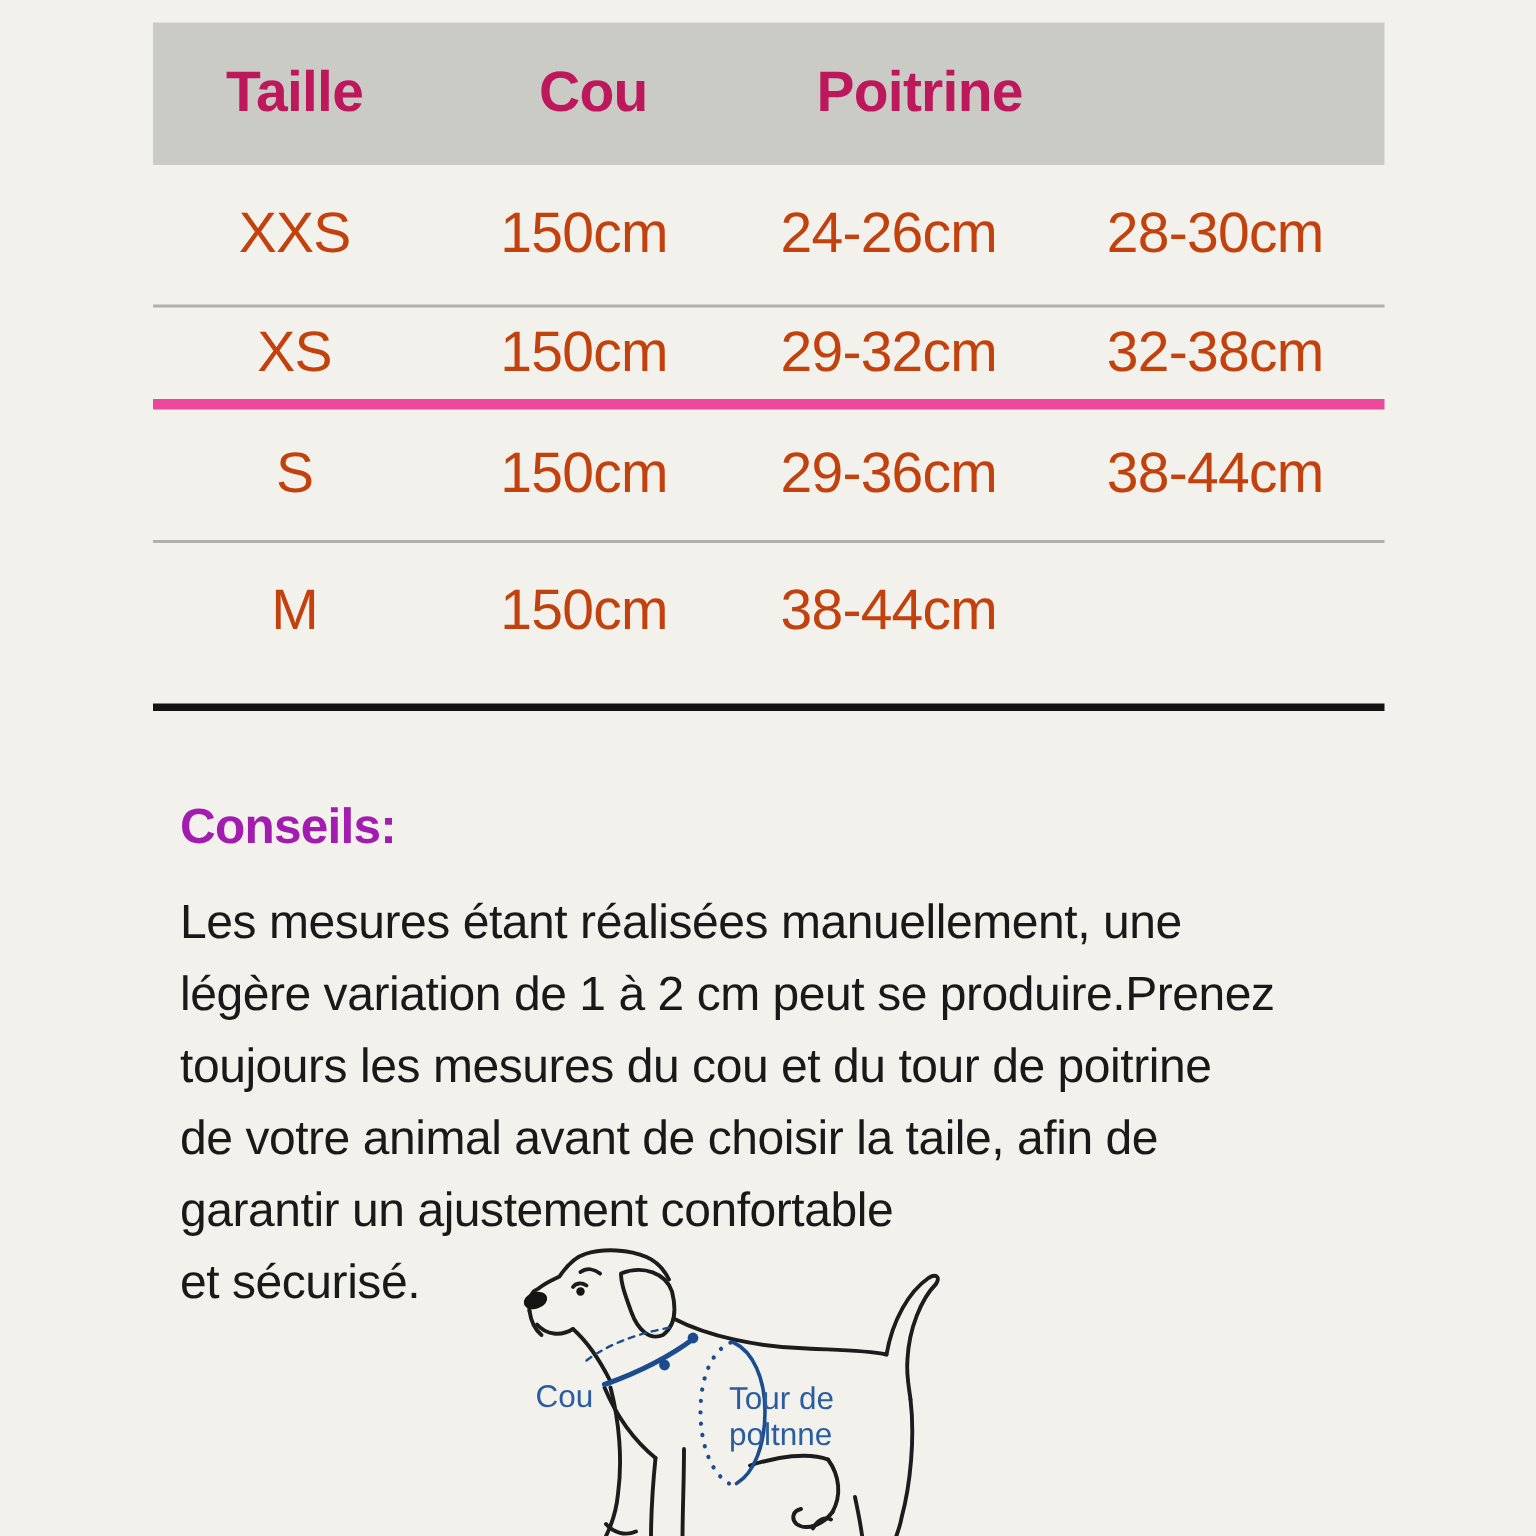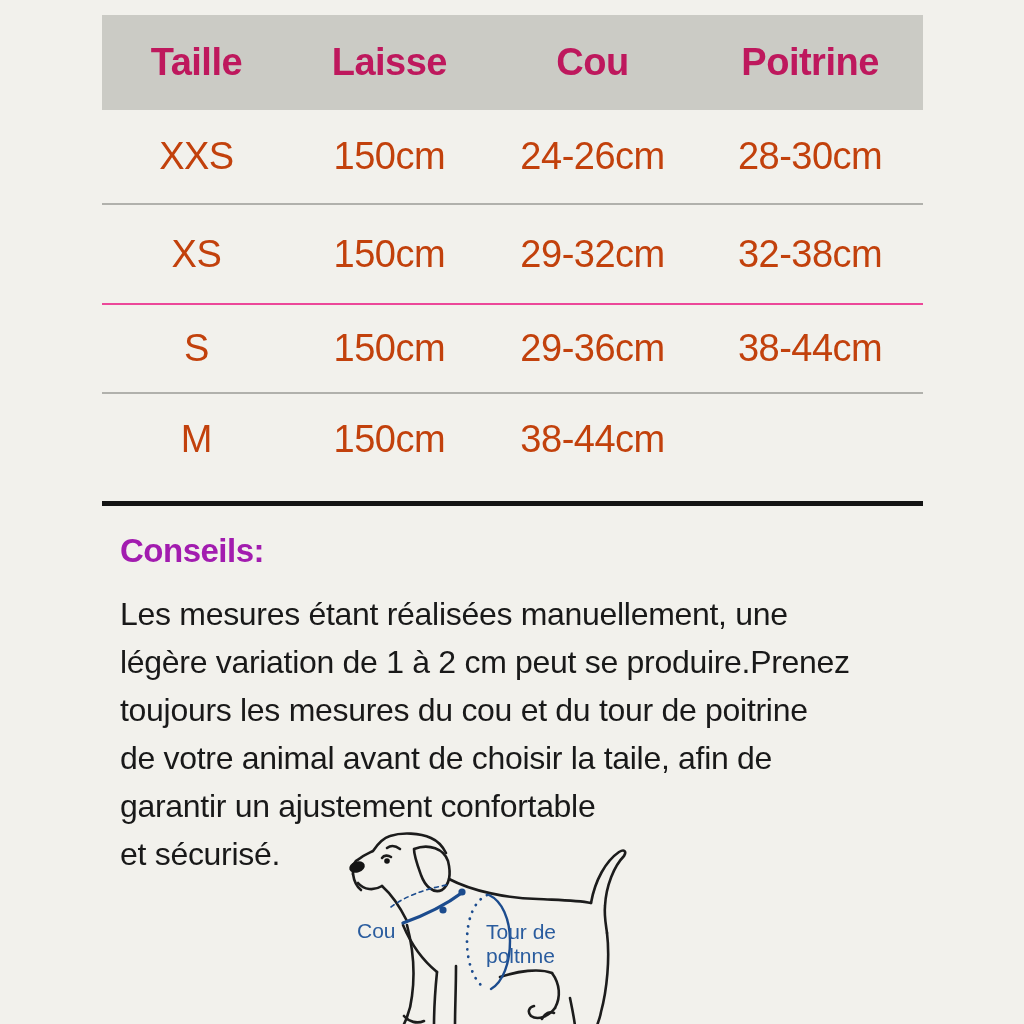--- a/index.html
+++ b/index.html
@@ -15,21 +15,21 @@
     border-bottom:5px solid #141414;
     box-sizing:border-box;
   }
   .trow{display:flex;align-items:center;box-sizing:border-box;}
   .thead{
     height:95px;background:#cbcbc5;color:#be185d;
     font-weight:700;font-size:38px;letter-spacing:-0.5px;
   }
   .tbodyrow{font-size:38px;font-weight:400;letter-spacing:-0.5px;color:#c2410c;}
   .r1{height:95px;border-bottom:2px solid #b1b1ac;}
-  .r2{height:100px;border-bottom:2px solid #ec4899;}
+  .r2{height:68px;border-bottom:7px solid #ec4899;}
   .r3{height:89px;border-bottom:2px solid #b1b1ac;}
   .r4{height:107px;padding-bottom:16px;}
   .c{text-align:center;}
   .c1{width:23%;}
   .c2{width:24%;}
   .c3{width:25.5%;}
   .c4{width:27.5%;}
   
   .conseils-heading{
     position:absolute;left:120px;top:532px;margin:0;
@@ -54,21 +54,20 @@
   }
 </style>
 </head>
 <body>
 
 <div class="canvas">
 
   <div class="size-table">
     <div class="trow thead">
       <div class="c c1">Taille</div>
-      <div class="c c2">Laisse</div>
       <div class="c c3">Cou</div>
       <div class="c c4">Poitrine</div>
     </div>
     <div class="trow tbodyrow r1">
       <div class="c c1">XXS</div>
       <div class="c c2">150cm</div>
       <div class="c c3">24-26cm</div>
       <div class="c c4">28-30cm</div>
     </div>
     <div class="trow tbodyrow r2">

